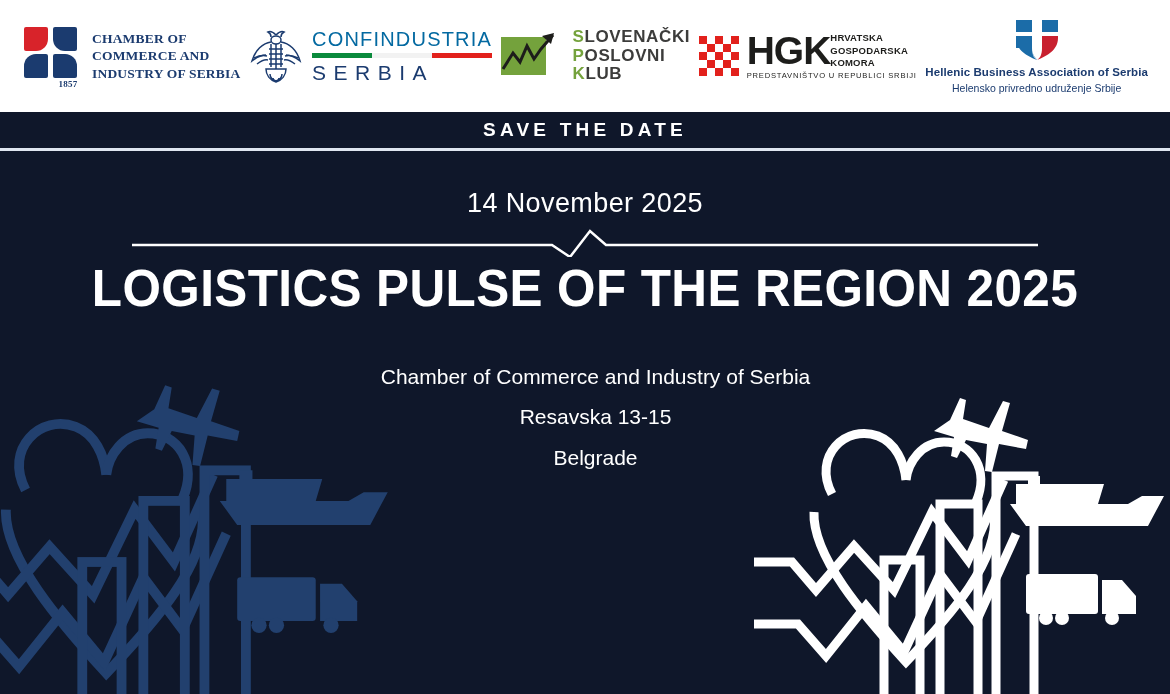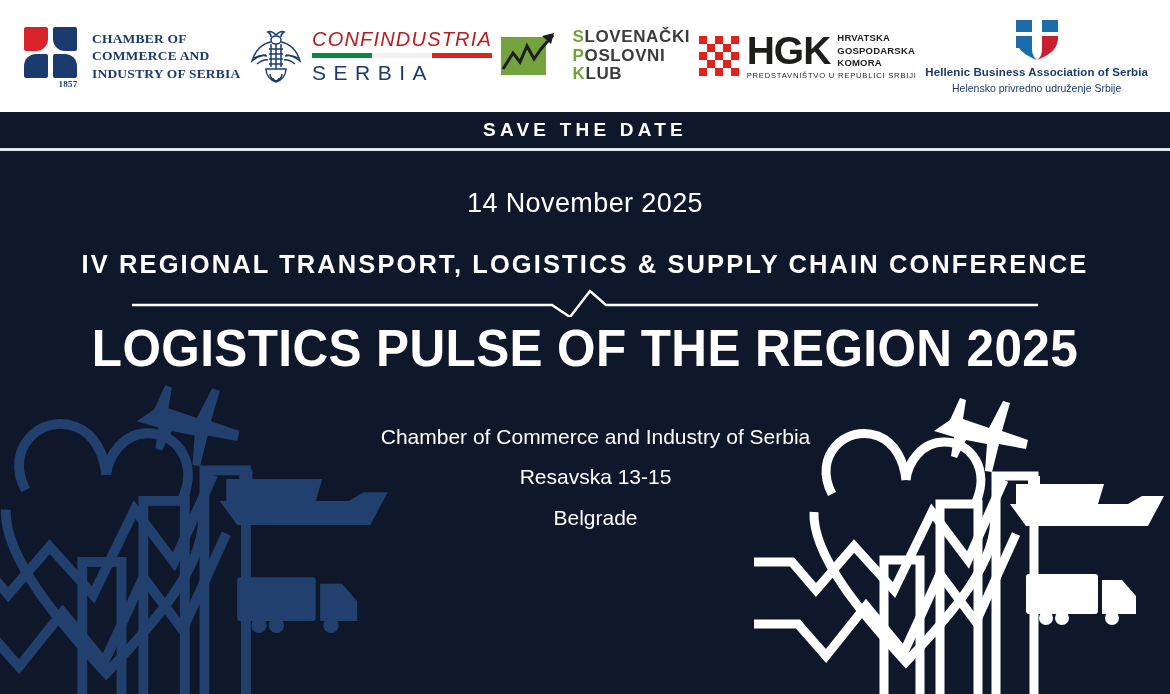--- a/index.html
+++ b/index.html
@@ -68,23 +68,22 @@
     color: #1b3b6f;
     letter-spacing: .2px;
     white-space: nowrap;
   }
 
   
   .confind { gap: 9px; }
   .confind-text { line-height: 1; }
   .confind-top {
     font-size: 20px; font-weight: 400;
-    letter-spacing: 1.2px; color: #b91c1c;
+    letter-spacing: 1.2px; color: #0369a1;
     white-space: nowrap;
-    font-style: italic;
   }
   .tricolor {
     display: flex; height: 5px; margin: 4px 0 4px 0; width: 100%;
   }
   .tricolor i { flex: 1 1 0; display: block; }
   .tri-g { background: #0a8a3c; }
   .tri-w { background: #f2f2f2; }
   .tri-r { background: #e2211c; }
   .confind-bottom {
     font-size: 21px; font-weight: 400;
@@ -105,21 +104,21 @@
     width: 40px; height: 40px;
     display: grid;
     grid-template-columns: repeat(5, 1fr);
     grid-template-rows: repeat(5, 1fr);
     flex: 0 0 40px;
   }
   .hgk-board span { display: block; }
   .hgk-board span.r { background: #e2211c; }
   .hgk-board span.w { background: #ffffff; }
   .hgk-right { line-height: 1; }
-  .hgk-row { display: flex; align-items: center; gap: 7px; }
+  .hgk-row { display: flex; align-items: center; }
   .hgk-word {
     font-size: 39px; font-weight: bold;
     letter-spacing: -1px; color: #1d1d1b;
     line-height: .9;
   }
   .hgk-sub {
     font-size: 9.5px; font-weight: bold; color: #1d1d1b;
     line-height: 1.28; letter-spacing: .2px;
   }
   .hgk-foot {
@@ -420,21 +419,20 @@
         <rect x="272" y="190" width="72" height="40" rx="3"></rect>
         <path d="M348 196 h20 l14 16 v18 h-34 z"></path>
         <circle cx="292" cy="234" r="7"></circle>
           <circle cx="308" cy="234" r="7"></circle>
         <circle cx="358" cy="234" r="7"></circle>
       </g>
     </svg>
 
     <div id="content">
       <div id="event-date">14 November 2025</div>
-      <div id="conf-subtitle">IV REGIONAL TRANSPORT, LOGISTICS &amp; SUPPLY CHAIN CONFERENCE</div>
 
       <div id="divider">
         <svg width="906" height="30" viewBox="0 0 906 30">
           <line x1="0" y1="18" x2="392" y2="18" stroke="#ffffff" stroke-width="2.5"></line>
           <polyline points="392,18 420,18 438,30 458,4 474,18 906,18" fill="none" stroke="#ffffff" stroke-width="2.5" stroke-linejoin="miter"></polyline>
         </svg>
       </div>
 
       <div id="main-title">LOGISTICS PULSE OF THE REGION 2025</div>
 

